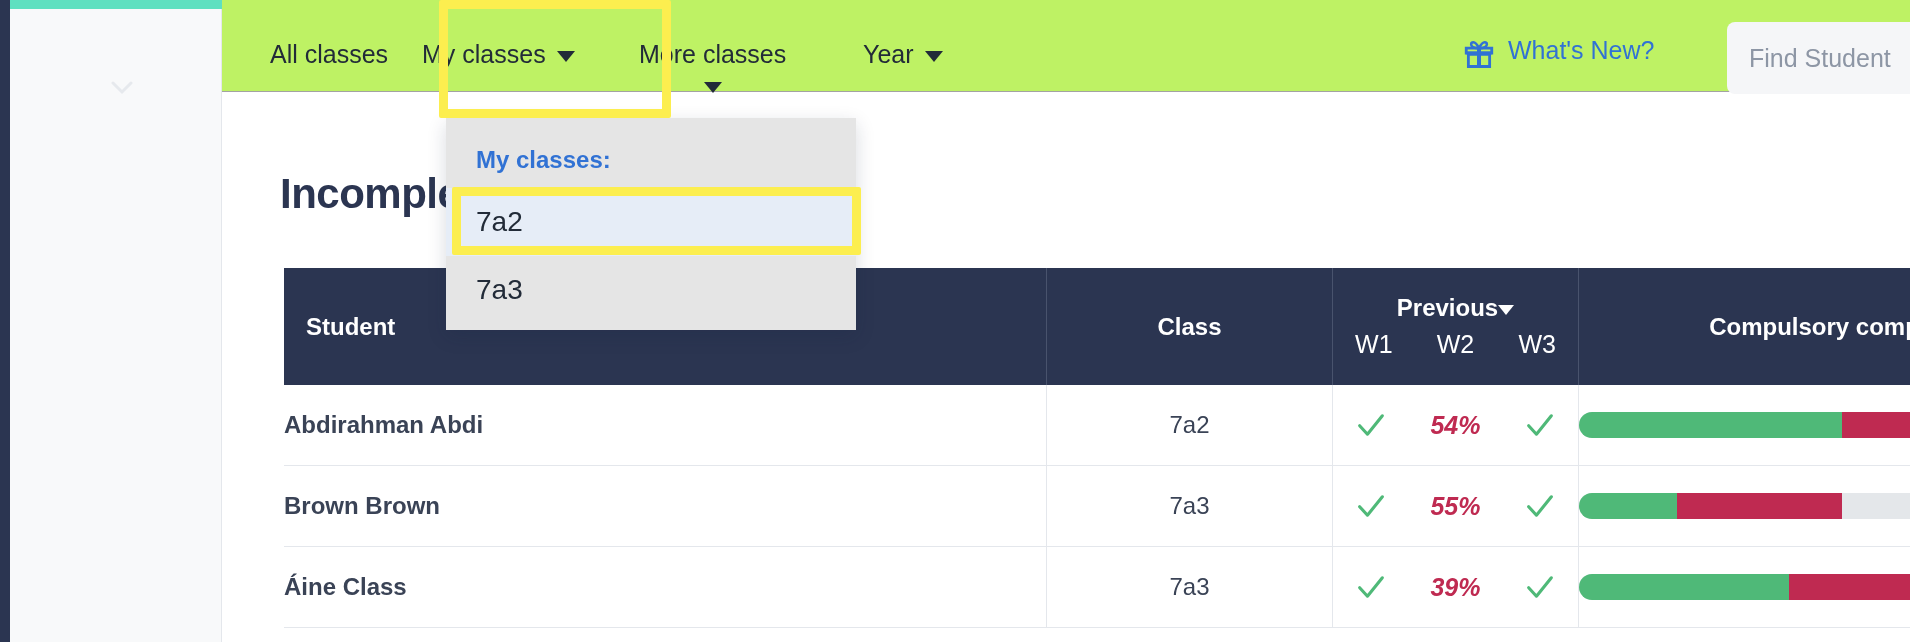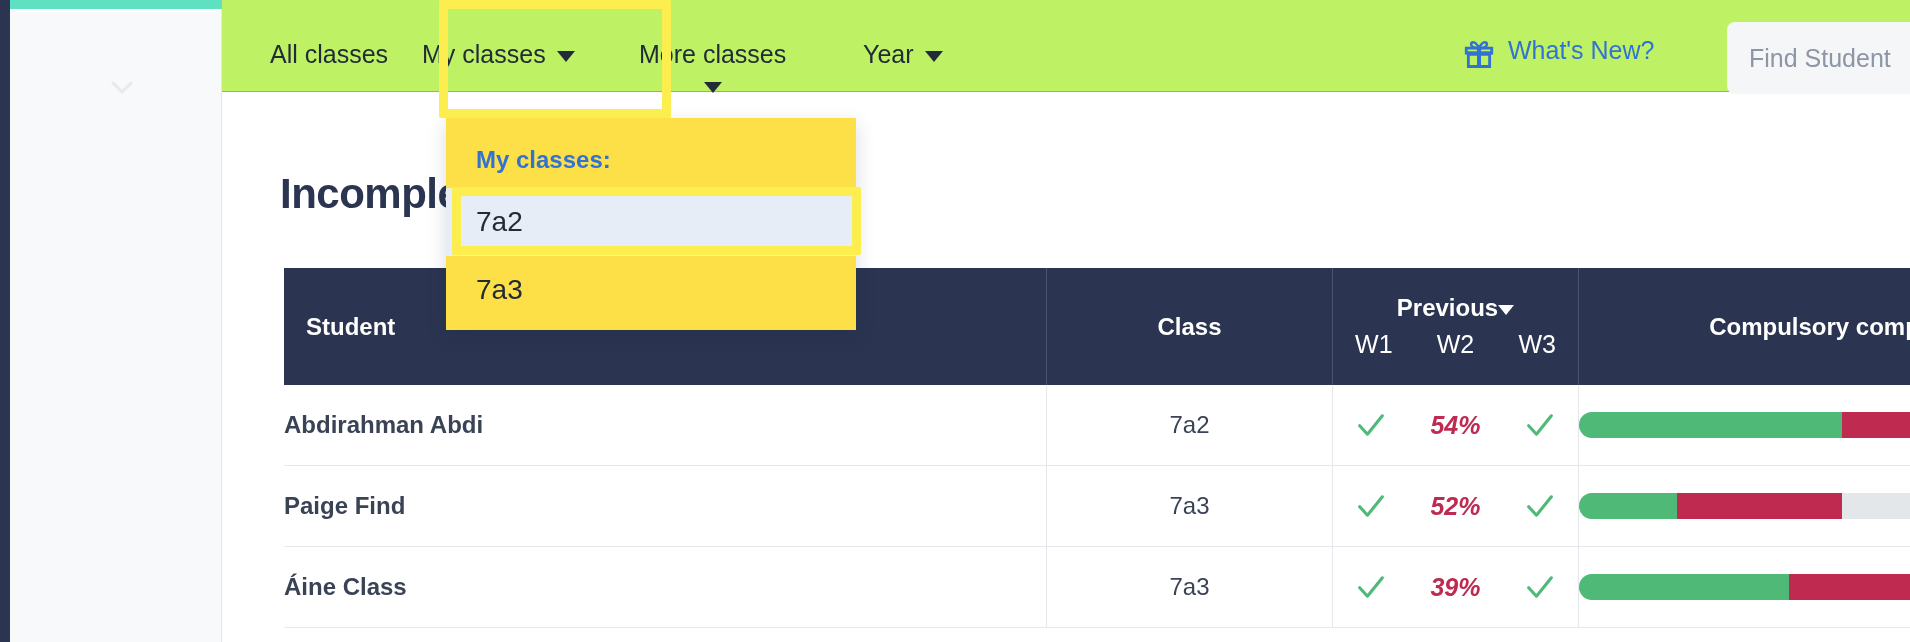--- a/index.html
+++ b/index.html
@@ -155,21 +155,21 @@
     outline: none;
     font-family: "Liberation Sans", sans-serif;
   }
   .find-student::placeholder { color: #8d96a5; }
 
   
   .dropdown {
     position: absolute;
     left: 446px; top: 118px;
     width: 410px;
-    background: #fde047;
+    background: #e5e5e5;
     box-shadow: 0 6px 18px rgba(20,30,60,0.16);
     z-index: 20;
     padding-bottom: 6px;
   }
   .dropdown-header {
     font-size: 24px;
     font-weight: bold;
     color: #3172d4;
     padding: 28px 0 14px 30px;
   }
@@ -428,30 +428,30 @@
               <div class="bar">
                 <div class="bar-green" id="g0" style="width: 70%;"></div>
                 <div class="bar-red" id="r0" style="left: 70%; width: 30%;"></div>
               </div>
 
             </div>
           </td>
         </tr>
 
         <tr>
-          <td class="td-student">Paige Find</td>
+          <td class="td-student">Brown Brown</td>
           <td class="td-class">7a3</td>
           <td class="td-prev">
             <div class="prev-row">
               <span class="tick">
                 <svg width="34" height="34" viewBox="0 0 24 24" xmlns="http://www.w3.org/2000/svg">
                   <path d="M4 12.5 L9.5 18.5 L20 5.5" stroke="#4fb978" stroke-width="2.2" fill="none" stroke-linecap="round" stroke-linejoin="round"></path>
                 </svg>
               </span>
-              <span class="pct">52%</span>
+              <span class="pct">55%</span>
               <span class="tick">
                 <svg width="34" height="34" viewBox="0 0 24 24" xmlns="http://www.w3.org/2000/svg">
                   <path d="M4 12.5 L9.5 18.5 L20 5.5" stroke="#4fb978" stroke-width="2.2" fill="none" stroke-linecap="round" stroke-linejoin="round"></path>
                 </svg>
               </span>
             </div>
           </td>
           <td class="td-bar">
             <div style="display:flex;align-items:center;gap:0">
               <div class="bar">

